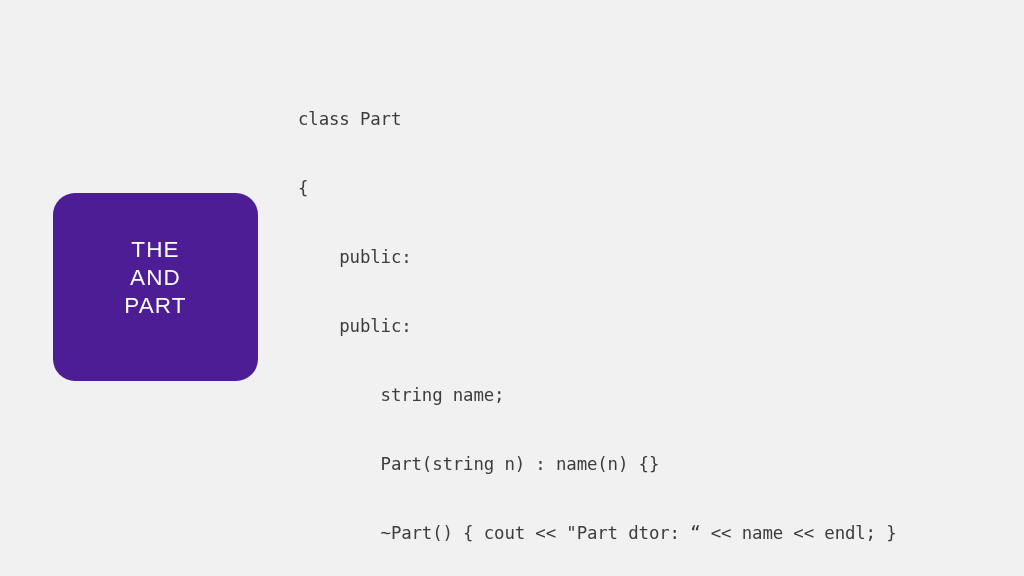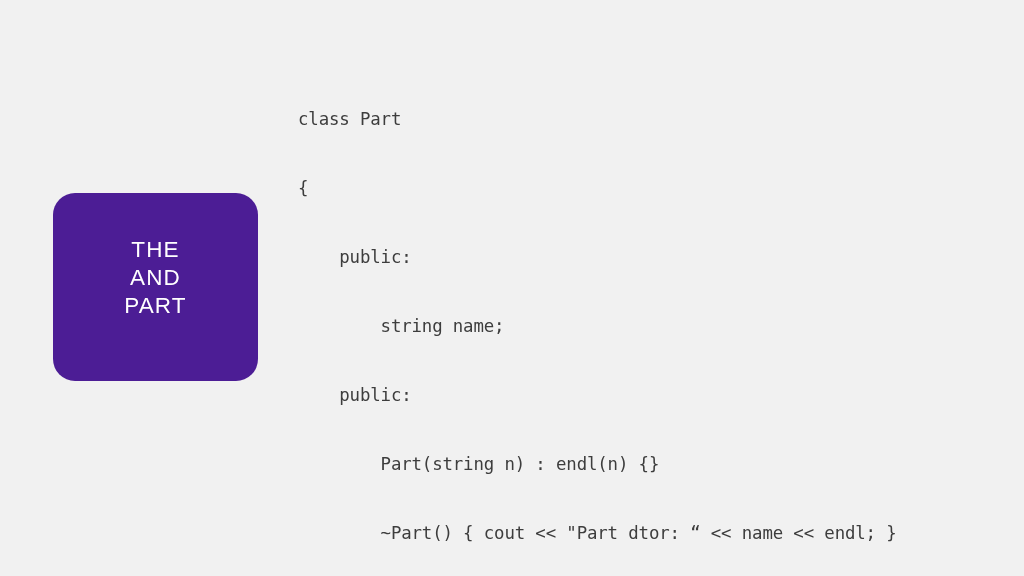--- a/index.html
+++ b/index.html
@@ -73,23 +73,23 @@
   <div class="title-box">
     <div class="title-line">THE</div>
     <div class="title-line">AND</div>
     <div class="title-line">PART</div>
   </div>
 
   <div class="code-block">
     <div class="code-line">class Part</div>
     <div class="code-line">{</div>
     <div class="code-line">    public:</div>
+    <div class="code-line">    public:</div>
     <div class="code-line">        string name;</div>
-    <div class="code-line">    public:</div>
-    <div class="code-line">        Part(string n) : endl(n) {}</div>
+    <div class="code-line">        Part(string n) : name(n) {}</div>
     <div class="code-line">        ~Part() { cout &lt;&lt; "Part dtor: “ &lt;&lt; name &lt;&lt; endl; }</div>
     
     
     
     
     
     
     
     
     

